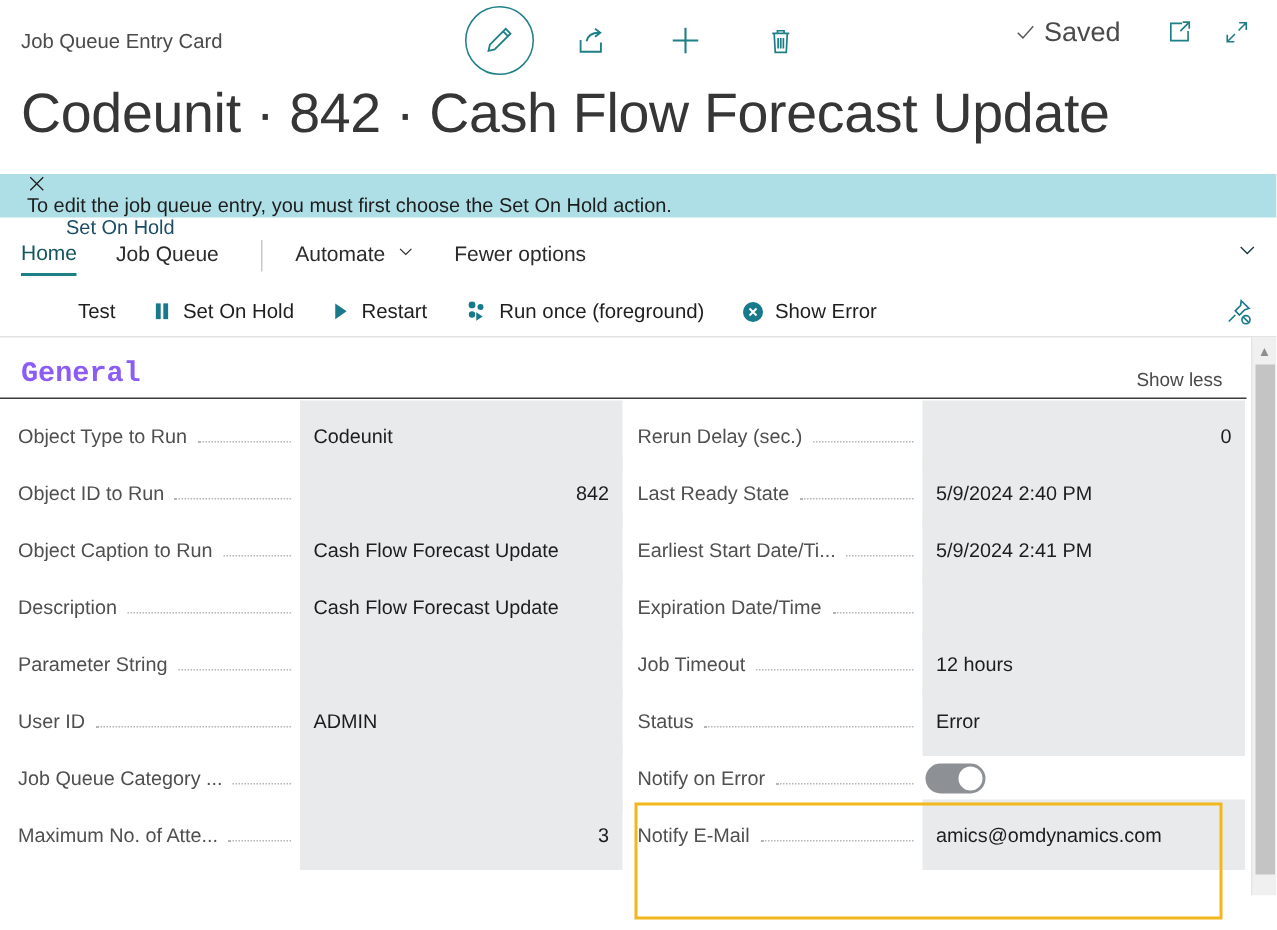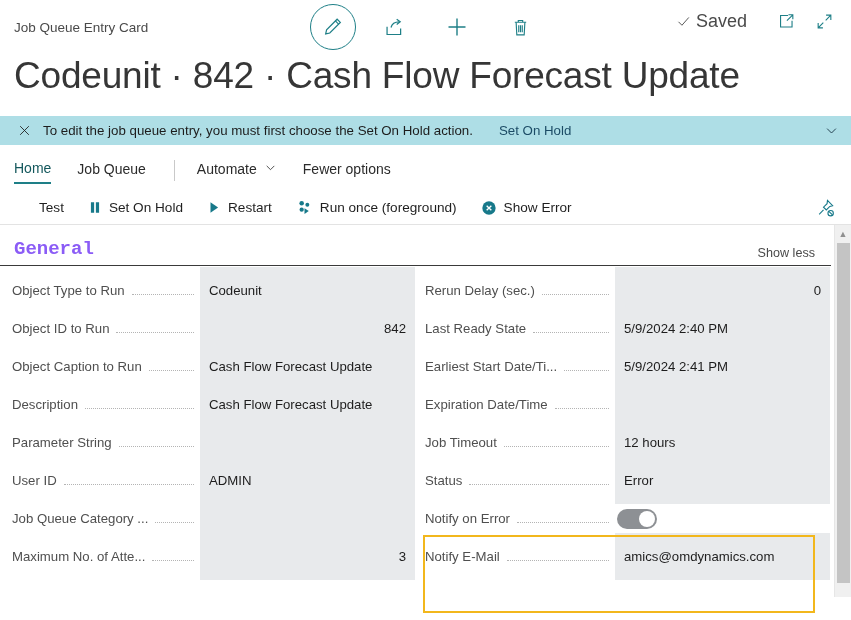--- a/index.html
+++ b/index.html
@@ -63,24 +63,25 @@
     line-height: 1;
     margin-top: 7px;
     white-space: nowrap;
   }
 
   
   .notification {
     margin-top: 22px;
     height: 29px;
     background: #aedee6;
-    display: flex; align-items: center;
+    display: flex; align-items: flex-start;
     padding: 0 12px 0 18px;
     font-size: 13.3px;
     color: #1d1d1d;
+    flex-direction: column;
   }
   .notif-close { margin-right: 12px; display:flex; align-items:center; color:#1d1d1d; }
   .notif-text { white-space: nowrap; }
   .notif-link {
     margin-left: 26px;
     color: #1c4c66;
     white-space: nowrap;
   }
   .notif-chevron { margin-left: auto; display:flex; color: #1d3a4a; }
 
@@ -106,21 +107,21 @@
     width: 1px; height: 21px;
     background: #c9c9c9;
     margin: 0 22px 0 2px;
   }
   .tab-drop { display: inline-flex; align-items: center; gap: 7px; }
 
   
   .cmdbar {
     display: flex; align-items: center;
     height: 34px;
-    padding: 0 9px;
+    padding: 0 22px;
     border-bottom: 1px solid #e3e3e3;
     font-size: 13.6px;
     position: relative;
   }
   .cmd {
     display: flex; align-items: center; gap: 7px;
     margin-right: 24px;
     color: #1f1f1f;
     white-space: nowrap;
   }

